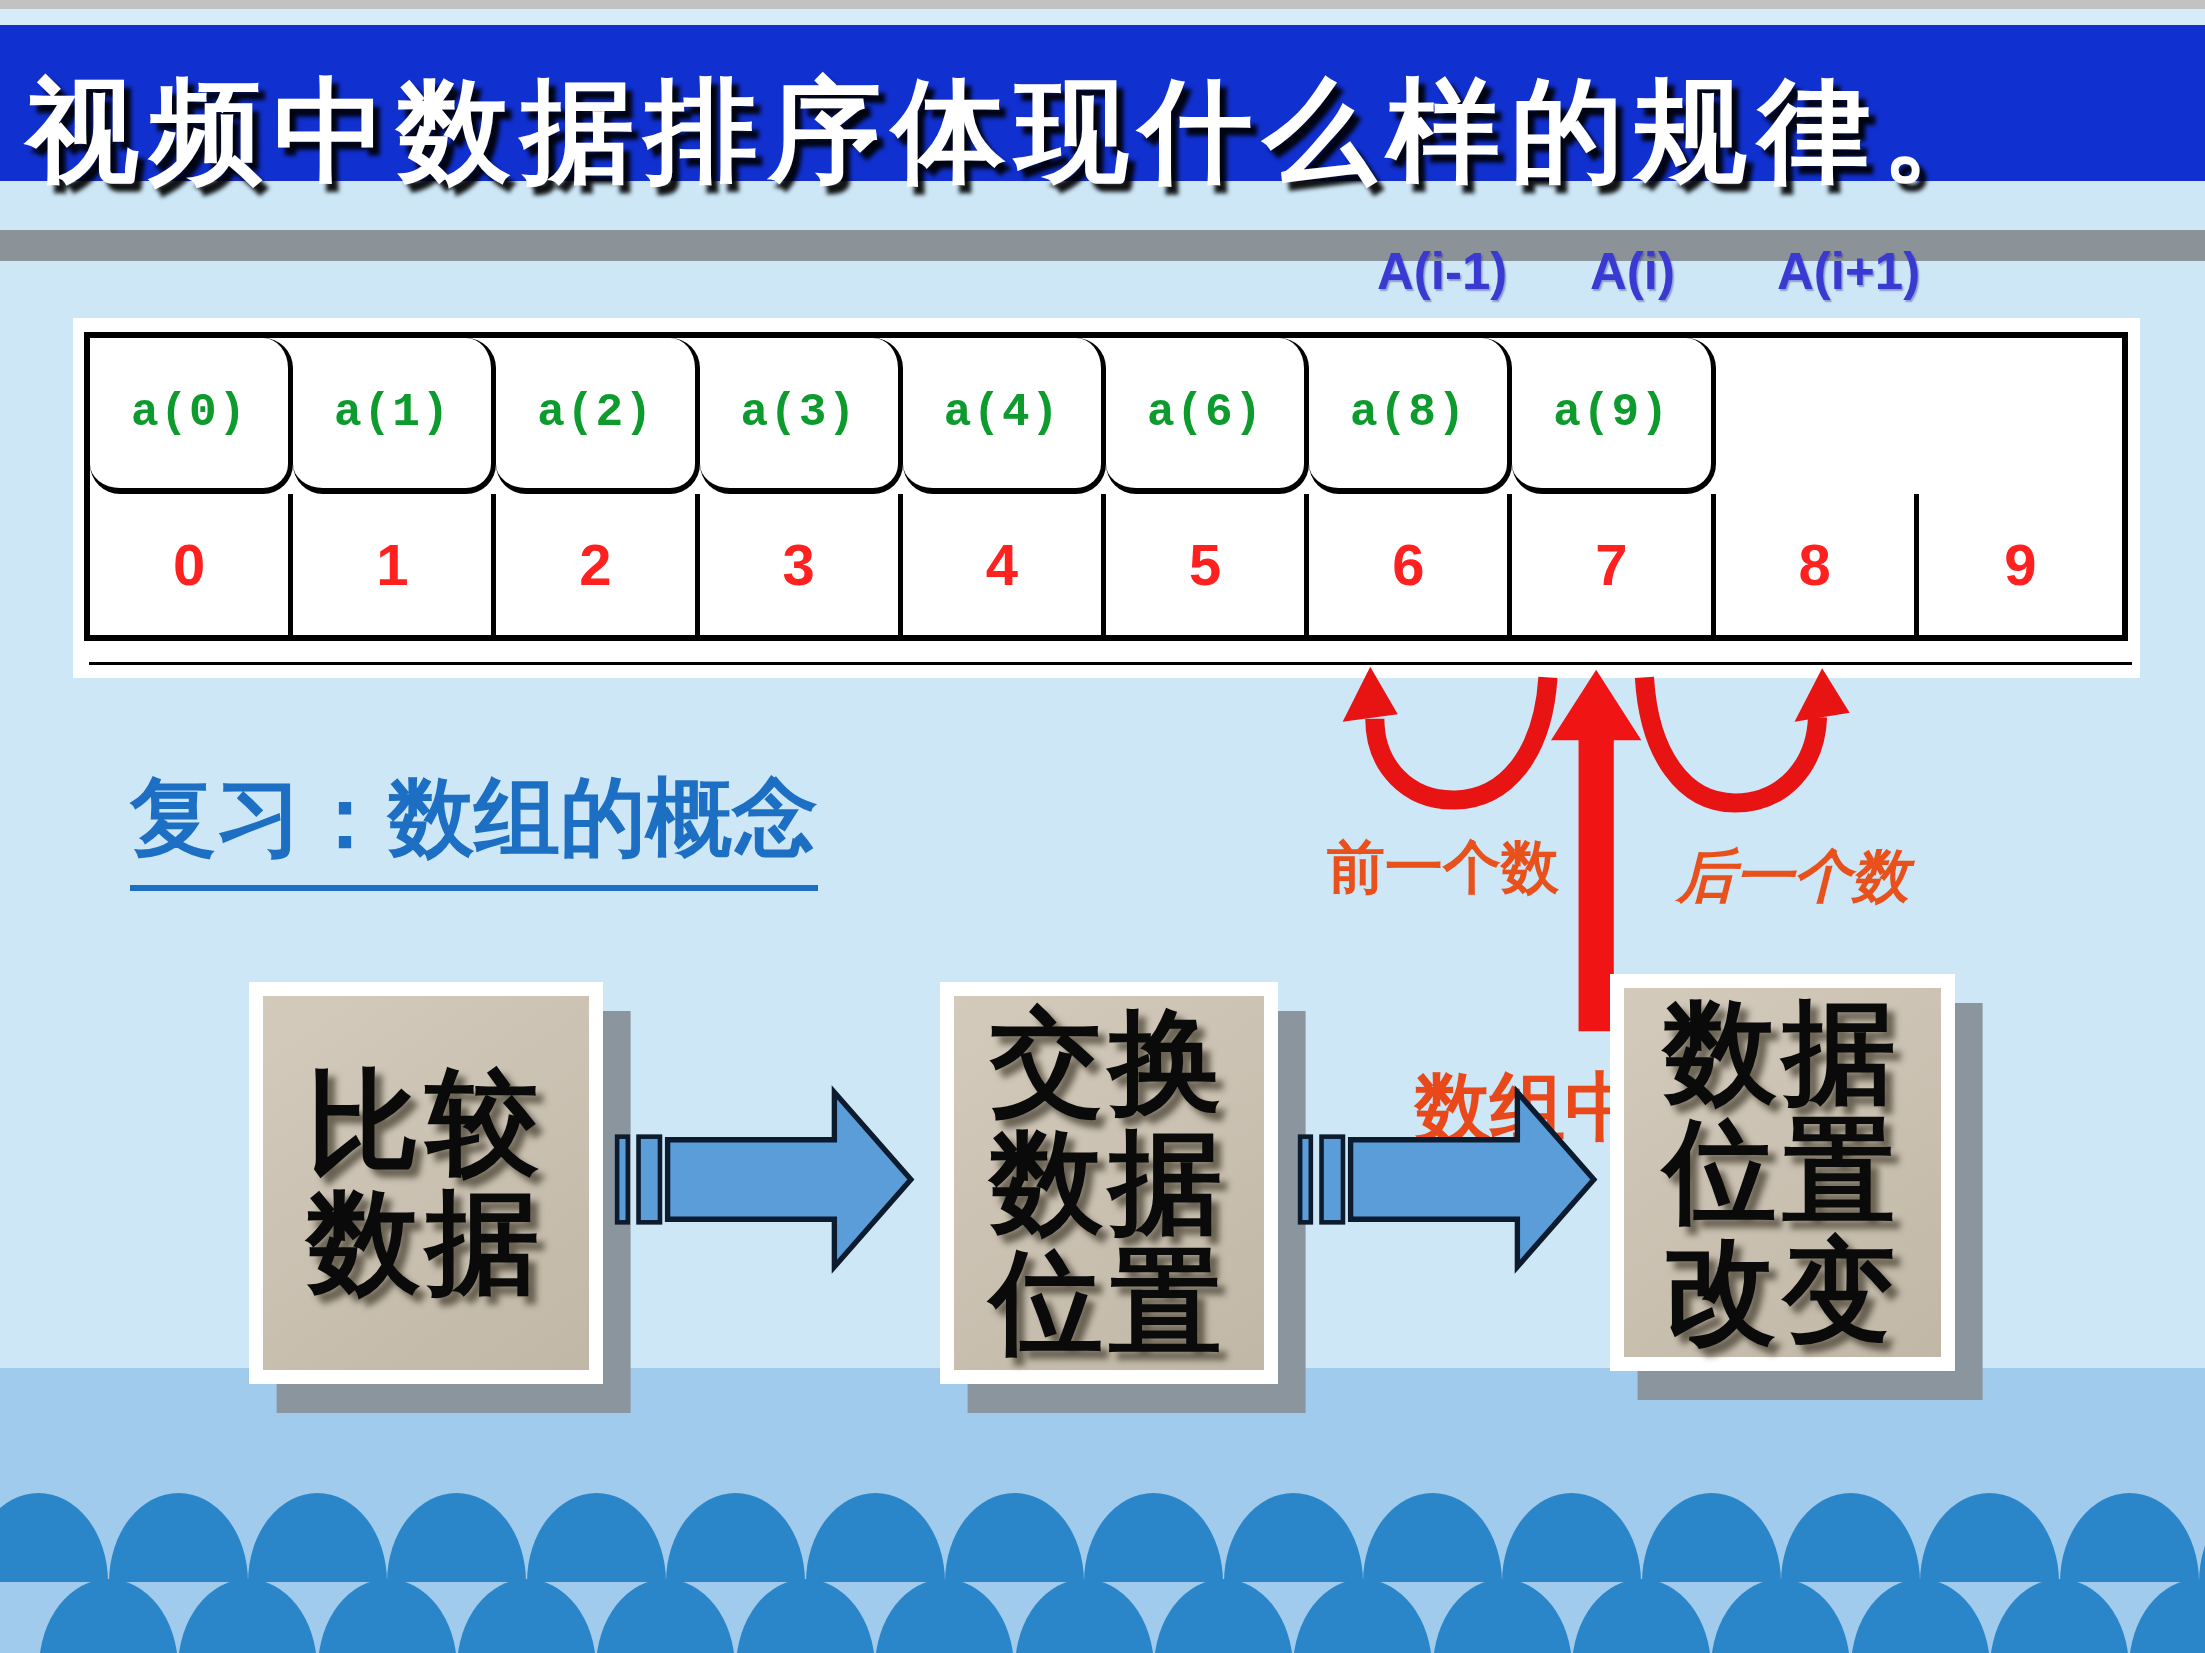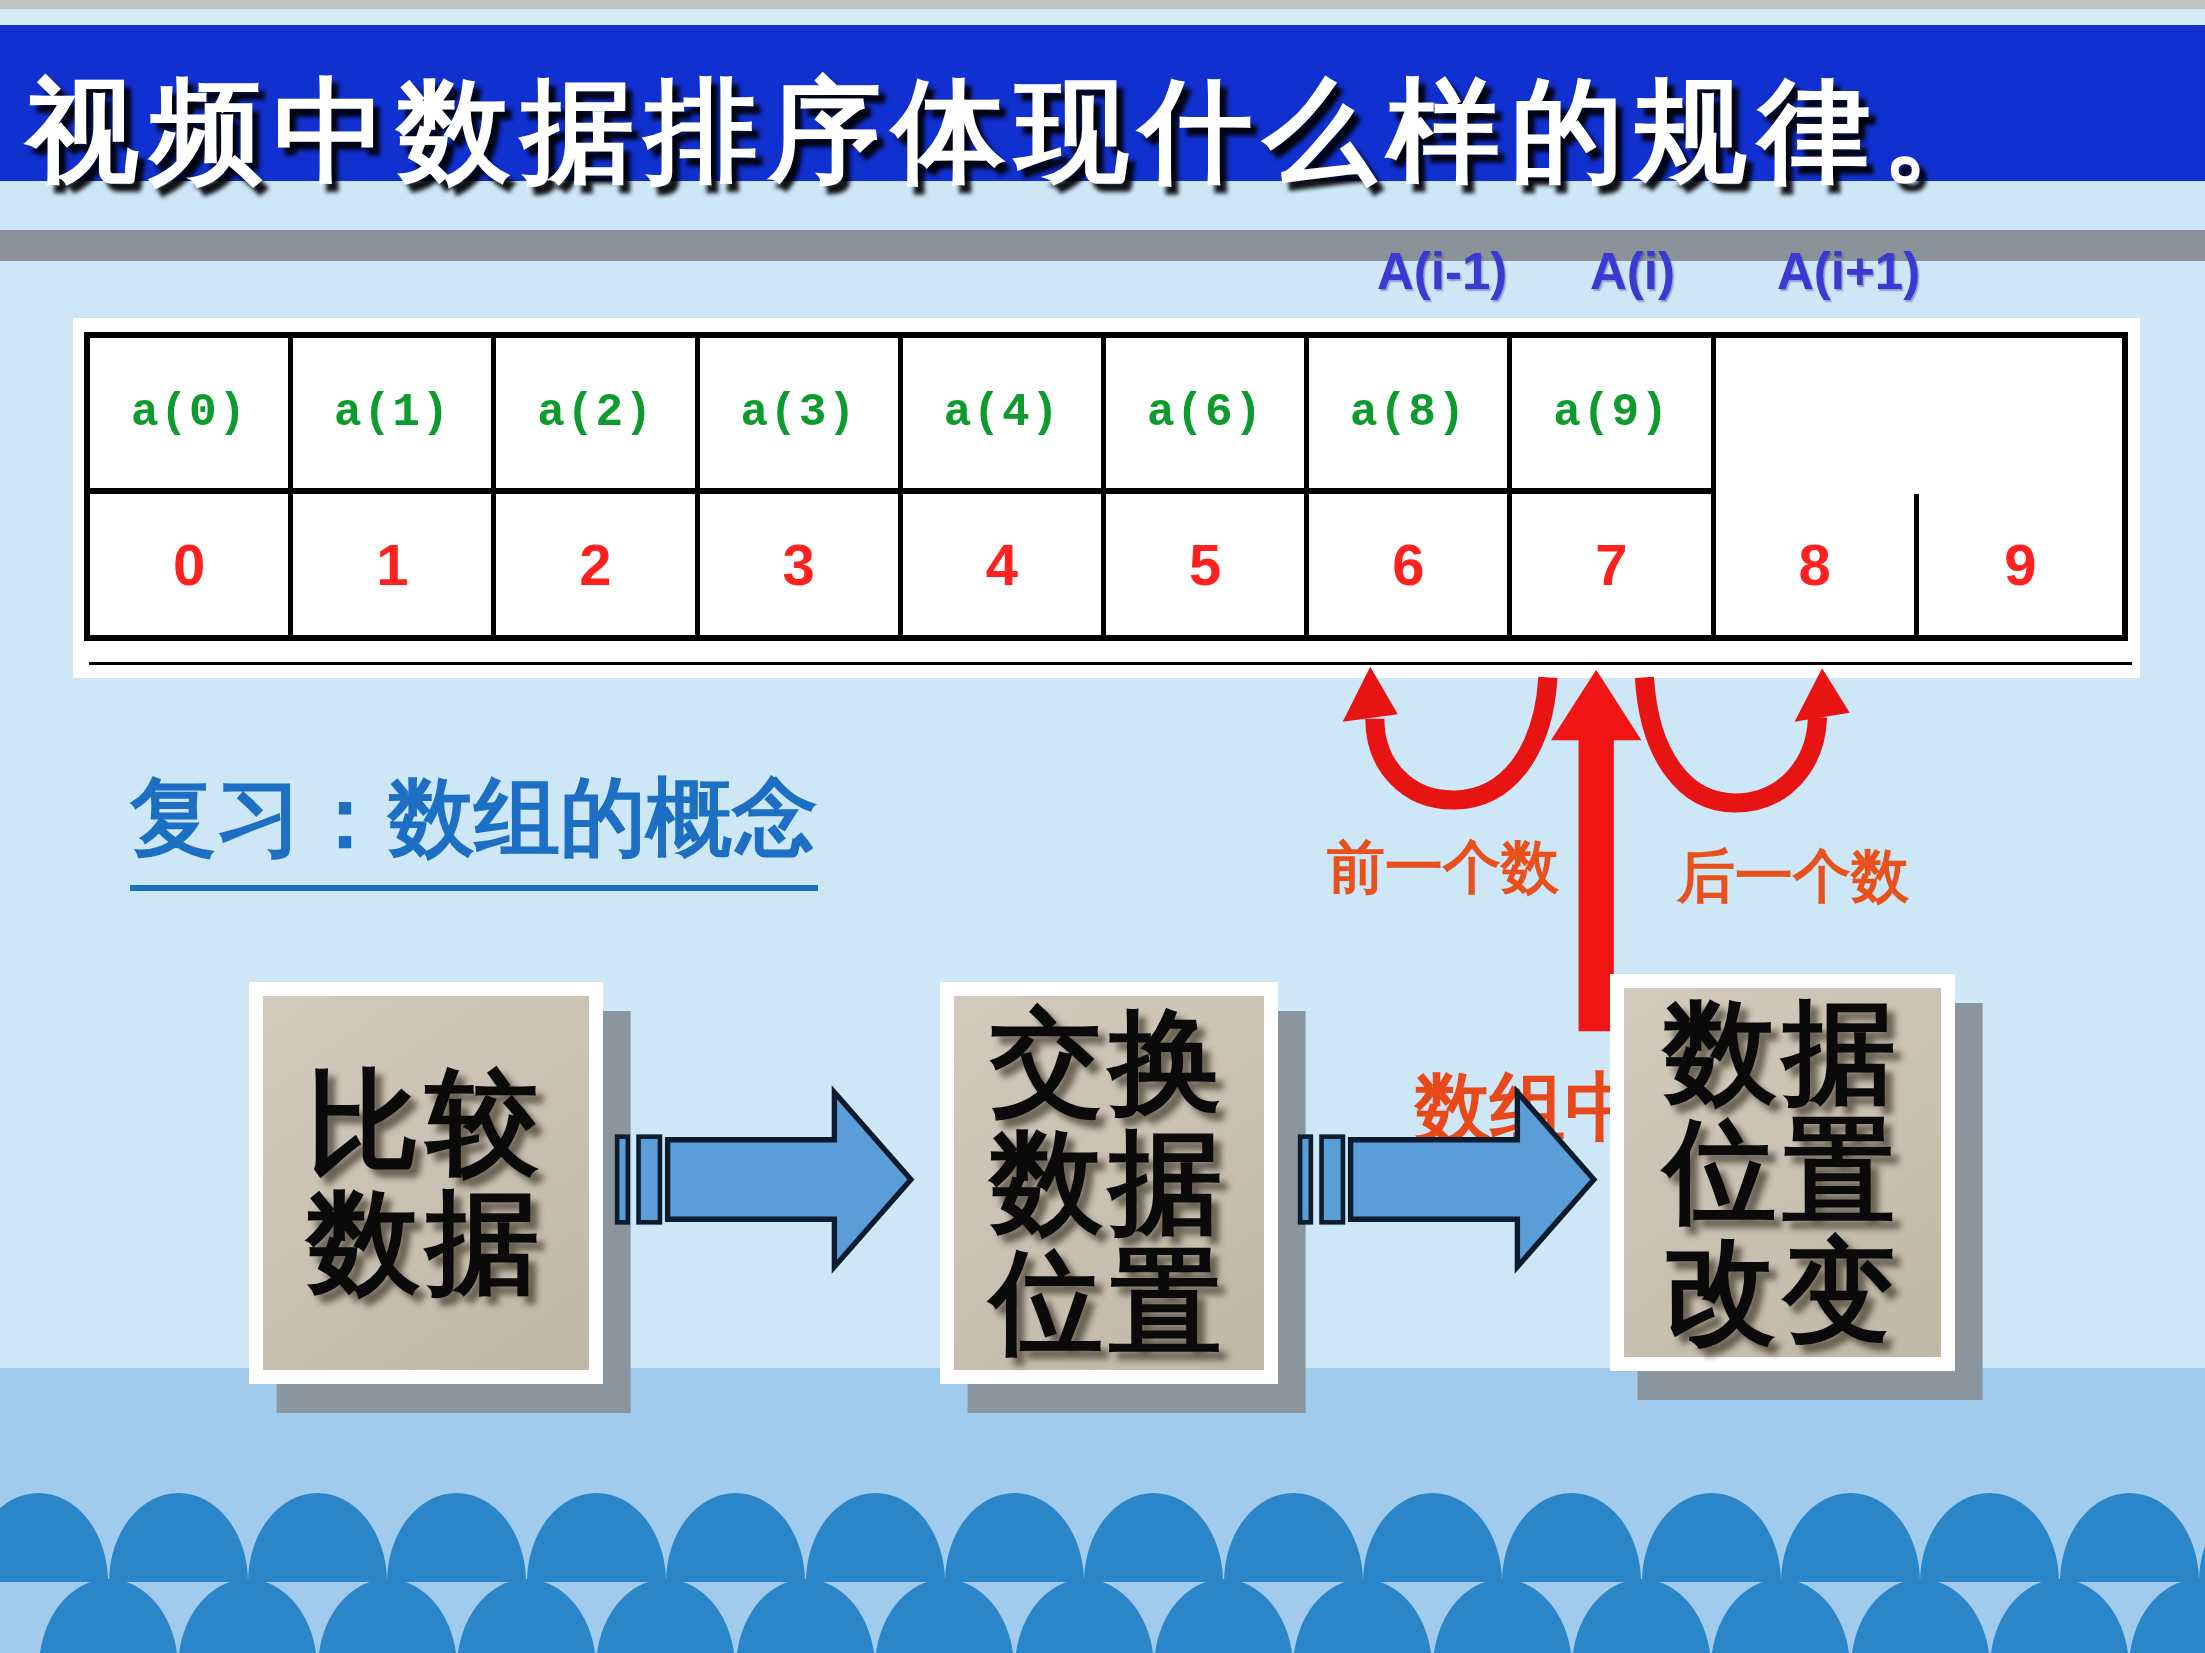--- a/index.html
+++ b/index.html
@@ -28,30 +28,30 @@
   .table-panel{position:absolute;left:73px;top:318px;width:2067px;height:360px;background:#ffffff;}
   .array-table{
     position:absolute;left:84px;top:332px;width:2044px;height:309px;
     border:6.1px solid #000;background:#fff;box-sizing:border-box;
   }
   .t-row{display:grid;grid-template-columns:repeat(10,1fr);}
   .t-row.headers{height:156px;}
   .t-row.values{height:141px;}
   .cell{display:flex;align-items:center;justify-content:center;box-sizing:border-box;border-right:5.4px solid #000;}
   .cell:nth-child(10){border-right:none;text-align:center;}
-  .headers .cell{border-bottom:6.1px solid #000;font-family:"Liberation Mono","DejaVu Sans Mono",monospace;font-weight:bold;font-size:46px;color:#0d9b2d;letter-spacing:1.5px;}
+  .headers .cell{border-bottom:6.1px solid #000;font-family:"Liberation Mono","DejaVu Sans Mono",monospace;font-weight:bold;font-size:46px;color:#0d9b2d;letter-spacing:1.5px;border-radius:30px;}
   .values .cell{font-size:58px;font-weight:bold;color:#ff2020;}
   .thin-line{position:absolute;left:89px;top:662px;width:2043px;height:3.1px;background:#000;}
   
   .pointer-label{
     position:absolute;font-family:"Liberation Serif","DejaVu Serif",serif;
     color:#e8501c;font-weight:bold;white-space:nowrap;
   }
   .lbl-prev{left:1327px;top:829px;font-size:58px;}
-  .lbl-next{left:1677px;top:838px;font-size:58px;}
+  .lbl-next{left:1677px;top:838px;font-size:58px;font-style:italic;}
   .lbl-current{left:1415px;top:1058px;font-size:75px;color:#e8481a;}
   
   .review-heading{
     position:absolute;left:130px;top:760px;font-size:86px;font-weight:bold;color:#1d6fc4;
     font-family:"Liberation Serif","DejaVu Serif",serif;white-space:nowrap;
     padding-bottom:7.7px;border-bottom:6.9px solid #1d6fc4;
   }
   
   .flow-box{position:absolute;background:#ffffff;padding:13.8px;box-shadow:27.6px 29px 0 #8b959e;}
   .box1{left:249px;top:982px;width:326px;height:374px;}

